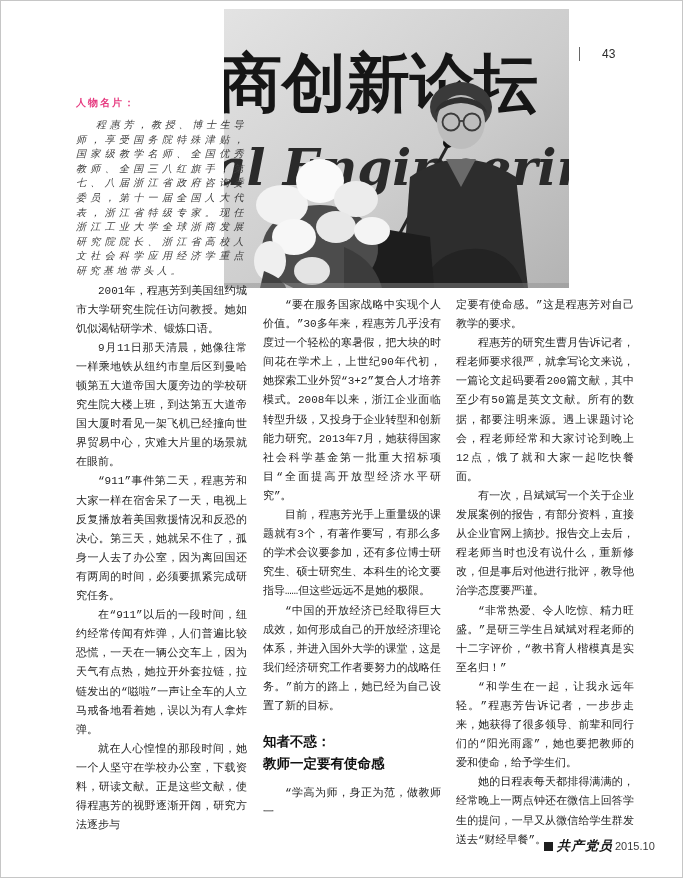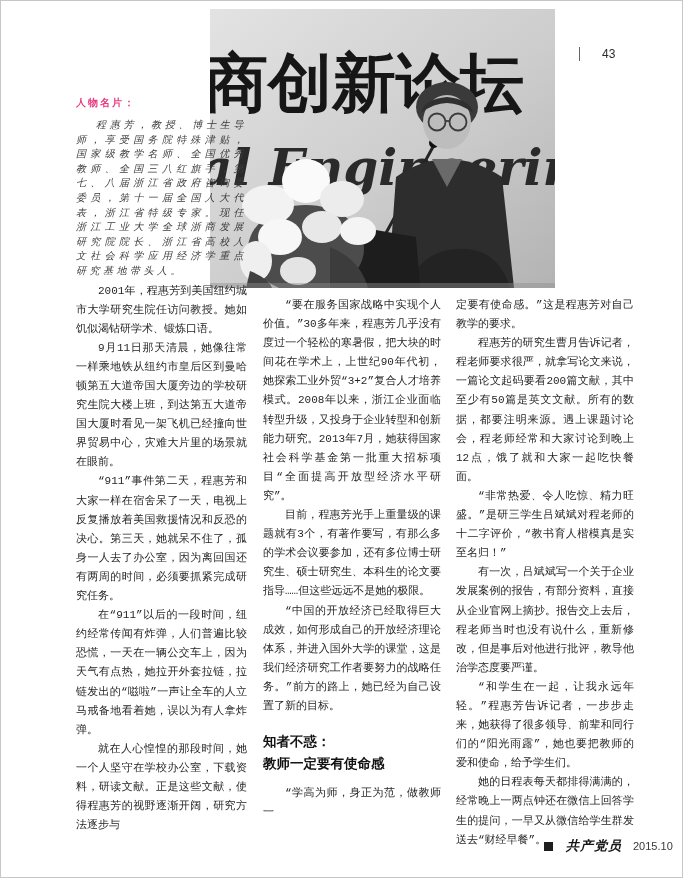--- a/index.html
+++ b/index.html
@@ -2,21 +2,21 @@
 <html><head>
 <meta charset="utf-8">
 <style>
   html,body{margin:0;padding:0;background:#fff;}
   .page{
     position:relative;width:683px;height:878px;box-sizing:border-box;
     background:#fff;border:1px solid #c6c6c6;overflow:hidden;
     font-family:"DejaVu Serif","Liberation Serif",serif;color:#262626;
   }
   
-  .photo{position:absolute;left:209px;top:8px;width:355px;height:279px;overflow:hidden;}
+  .photo{position:absolute;left:223px;top:8px;width:355px;height:279px;overflow:hidden;}
   .photo svg{display:block;}
   
   .pageno{
     position:absolute;left:578px;top:46px;font-family:"Liberation Sans",sans-serif;
     font-size:12px;color:#2b2b2b;border-left:1px solid #666;padding-left:22px;line-height:14px;
   }
   
   .col{position:absolute;top:295px;width:178px;}
   .col-left{left:75px;top:95px;width:171px;}
   .col-mid{left:262px;}
@@ -34,21 +34,21 @@
     font-family:"Liberation Sans",sans-serif;font-weight:bold;font-size:13.5px;
     line-height:22px;color:#121212;white-space:pre-line;margin:15px 0 9px 0;
   }
   .col-left .blk-heading{margin-top:24px;margin-bottom:11px;}
   .blk-para,.blk-cont{
     font-size:11px;line-height:19.1px;text-align:justify;color:#262626;
   }
   .blk-para{text-indent:2em;}
   
   .footer{
-    position:absolute;left:543px;top:836px;display:flex;align-items:center;gap:11px;
+    position:absolute;left:543px;top:836px;display:flex;align-items:center;gap:2px;
     white-space:nowrap;
   }
   .footer .logo{width:9px;height:9px;background:#1e1e1e;display:inline-block;margin-right:2px;}
   .footer .mag-name{
     font-family:"DejaVu Serif",serif;font-weight:bold;font-style:italic;
     font-size:13px;color:#161616;letter-spacing:1px;
   }
   .footer .mag-issue{
     font-family:"Liberation Sans",sans-serif;font-size:11px;color:#3a3a3a;
   }
@@ -129,22 +129,22 @@
       <p class="blk blk-para">“中国的开放经济已经取得巨大成效，如何形成自己的开放经济理论体系，并进入国外大学的课堂，这是我们经济研究工作者要努力的战略任务。”前方的路上，她已经为自己设置了新的目标。</p>
       <p class="blk blk-heading">知者不惑：
 教师一定要有使命感</p>
       <p class="blk blk-para">“学高为师，身正为范，做教师一</p>
     </div>
 
   <div class="col col-right">
 
   <p class="blk blk-cont">定要有使命感。”这是程惠芳对自己教学的要求。</p>
       <p class="blk blk-para">程惠芳的研究生曹月告诉记者，程老师要求很严，就拿写论文来说，一篇论文起码要看200篇文献，其中至少有50篇是英文文献。所有的数据，都要注明来源。遇上课题讨论会，程老师经常和大家讨论到晚上12点，饿了就和大家一起吃快餐面。</p>
+      <p class="blk blk-para">有一次，吕斌斌写一个关于企业发展案例的报告，有部分资料，直接从企业官网上摘抄。报告交上去后，程老师当时也没有说什么，重新修改，但是事后对他进行批评，教导他治学态度要严谨。</p>
       <p class="blk blk-para">“非常热爱、令人吃惊、精力旺盛。”是研三学生吕斌斌对程老师的十二字评价，“教书育人楷模真是实至名归！”</p>
-      <p class="blk blk-para">有一次，吕斌斌写一个关于企业发展案例的报告，有部分资料，直接从企业官网上摘抄。报告交上去后，程老师当时也没有说什么，重新修改，但是事后对他进行批评，教导他治学态度要严谨。</p>
       <p class="blk blk-para">“和学生在一起，让我永远年轻。”程惠芳告诉记者，一步步走来，她获得了很多领导、前辈和同行们的“阳光雨露”，她也要把教师的爱和使命，给予学生们。</p>
       <p class="blk blk-para">她的日程表每天都排得满满的，经常晚上一两点钟还在微信上回答学生的提问，一早又从微信给学生群发送去“财经早餐”。</p>
     </div>
 
   <div class="footer">
     <span class="logo"></span>
     <span class="mag-name">共产党员</span>
     <span class="mag-issue">2015.10</span>
   </div>
 

